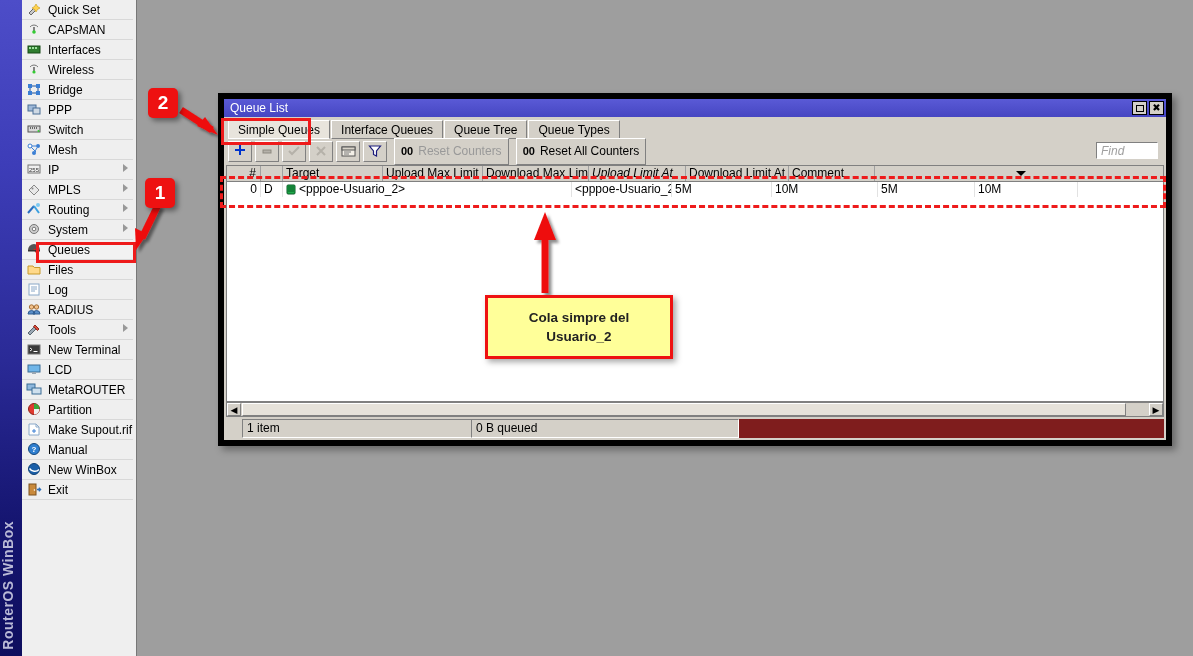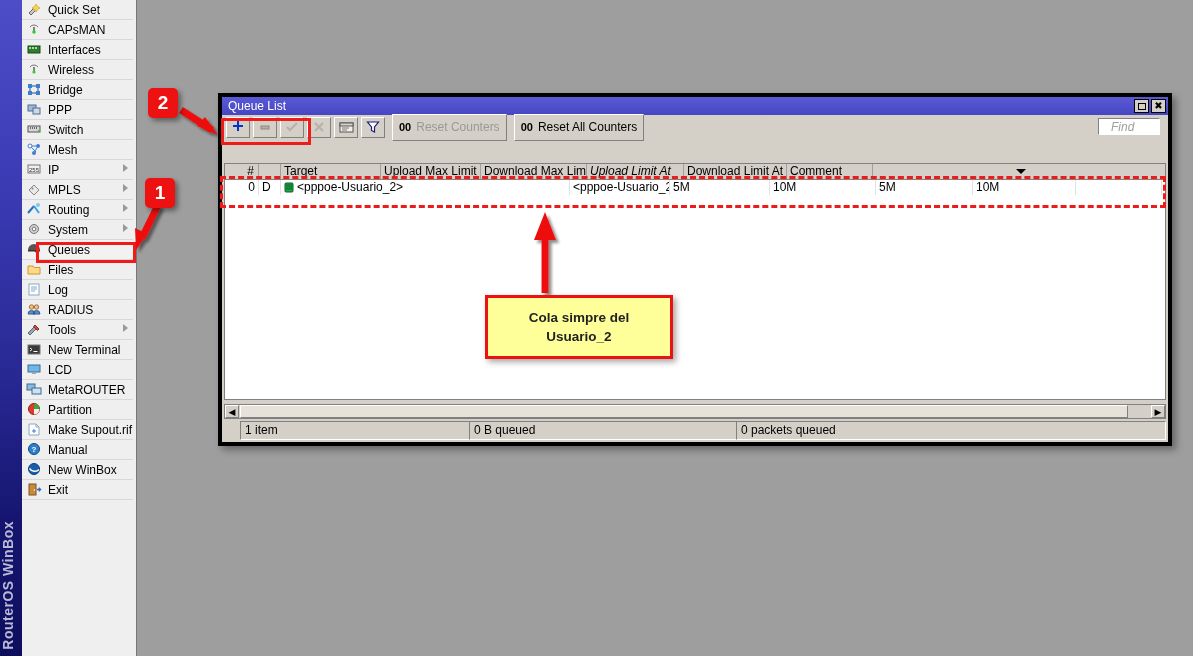--- a/index.html
+++ b/index.html
@@ -81,21 +81,21 @@
     border-bottom: 4px solid transparent;
   }
   .menu-item.selected { background: #f2f2f2; }
 
   
   #queue-window {
     position: absolute;
     left: 218px; top: 93px;
     width: 954px; height: 353px;
     background: #d4d0c8;
-    border: 4px solid #000000;
+    border: 6px solid #000000;
     box-shadow: 4px 4px 7px rgba(0,0,0,0.35);
   }
   #queue-titlebar {
     height: 18px;
     background: #4f4fcc;
     background: linear-gradient(to bottom, #5a5ad6, #4646c2);
     display: flex;
     align-items: center;
     padding: 0 2px 0 6px;
     color: #fff;
@@ -183,21 +183,21 @@
   #find-box {
     position: absolute;
     right: 8px; top: 3px;
     width: 62px; height: 17px;
     background: #fff;
     border: 1px solid #808080;
     border-right-color: #fff;
     border-bottom-color: #fff;
     display: flex;
     align-items: center;
-    padding-left: 12px;
+    padding-left: 4px;
     font-size: 12px;
     font-style: italic;
     color: #a0a0a0;
   }
 
   
   #queue-table-wrap {
     position: absolute;
     left: 2px; top: 66px;
     right: 2px;
@@ -579,20 +579,34 @@
 <div id="queue-window">
 
   <div id="queue-titlebar">
     <div id="queue-title-text">Queue List</div>
     <div class="tb-btn">
         <div class="sq"></div>
       </div>
     <div class="tb-btn">✖</div>
   </div>
 
+  <div id="queue-tabs">
+      <div class="q-tab active">
+        <span>Simple Queues</span>
+      </div>
+      <div class="q-tab">
+        <span>Interface Queues</span>
+      </div>
+      <div class="q-tab">
+        <span>Queue Tree</span>
+      </div>
+      <div class="q-tab">
+        <span>Queue Types</span>
+      </div>
+    </div>
 
   <div id="queue-toolbar">
     <div class="tool-btn">
       <svg width="14" height="14" viewBox="0 0 14 14">
           <path d="M6 1h2v4h4v2H8v4H6V7H2V5h4z" fill="#0033cc"></path>
         </svg>
     </div>
     <div class="tool-btn">
       <svg width="14" height="14" viewBox="0 0 14 14">
           <rect x="3" y="6" width="8" height="3" fill="#b5b1a9" stroke="#8d8980"></rect>
@@ -671,21 +685,20 @@
   <div id="hscroll">
     <div class="scroll-arrow">◀</div>
     <div id="scroll-thumb"></div>
     <div id="scroll-gap"></div>
     <div class="scroll-arrow">▶</div>
   </div>
 
   <div id="statusbar">
     <div class="status-cell" id="sc-items">1 item</div>
     <div class="status-cell" id="sc-bytes">0 B queued</div>
-    <div class="status-cell" id="sc-packets">0 packets queued</div>
   </div>
 </div>
 
 <div class="ann-box-solid" style="left:36px; top:242px; width:100px; height:21px;"></div>
 <div class="ann-box-solid" style="left:221px; top:118px; width:90px; height:27px;"></div>
 <div class="ann-box-dashed" style="left:220px; top:176px; width:946px; height:32px;"></div>
 
 <svg class="svg-layer">
   <defs>
     <filter id="ashadow" x="-40%" y="-40%" width="200%" height="200%">

